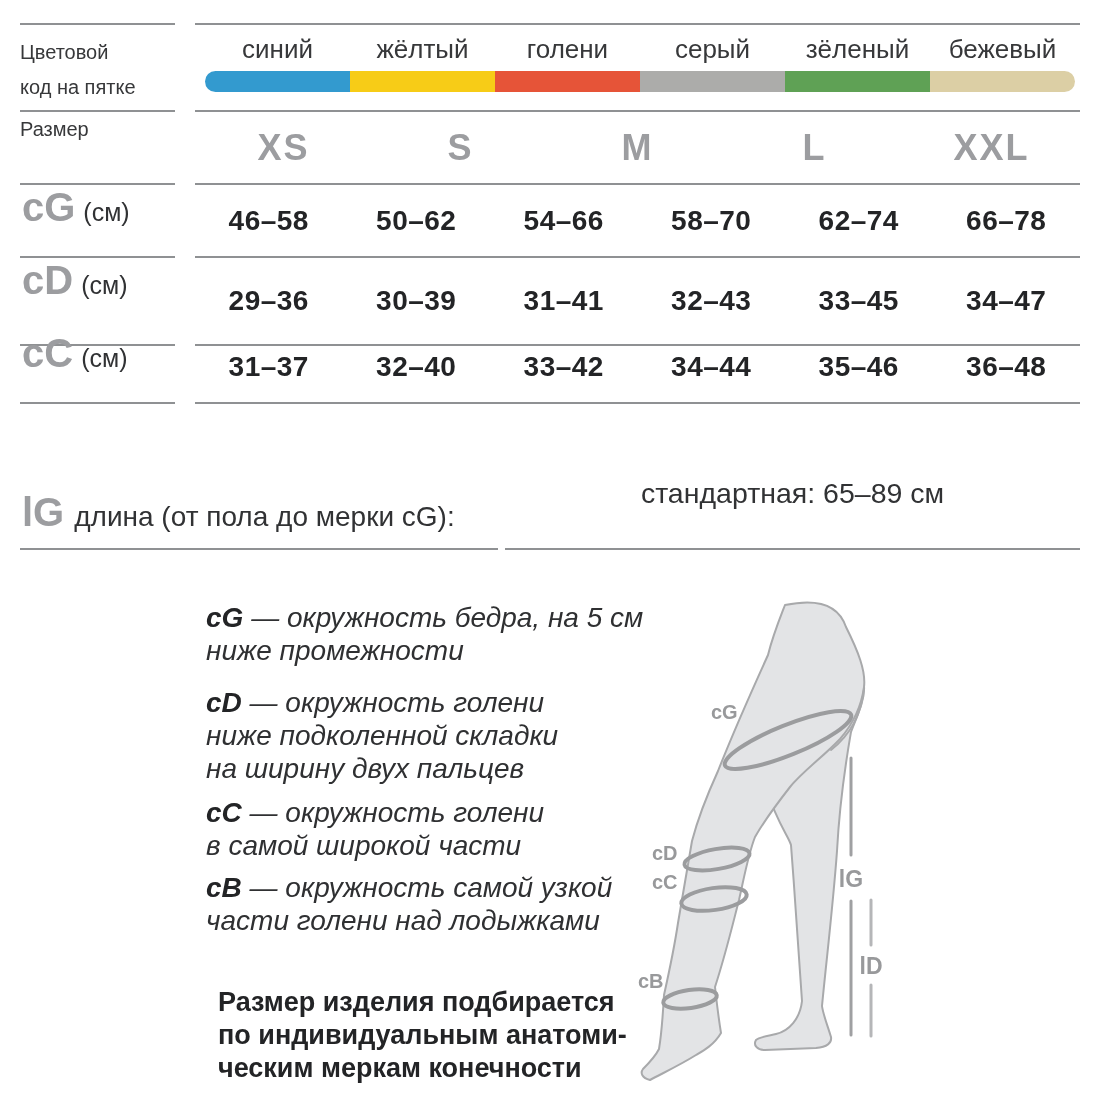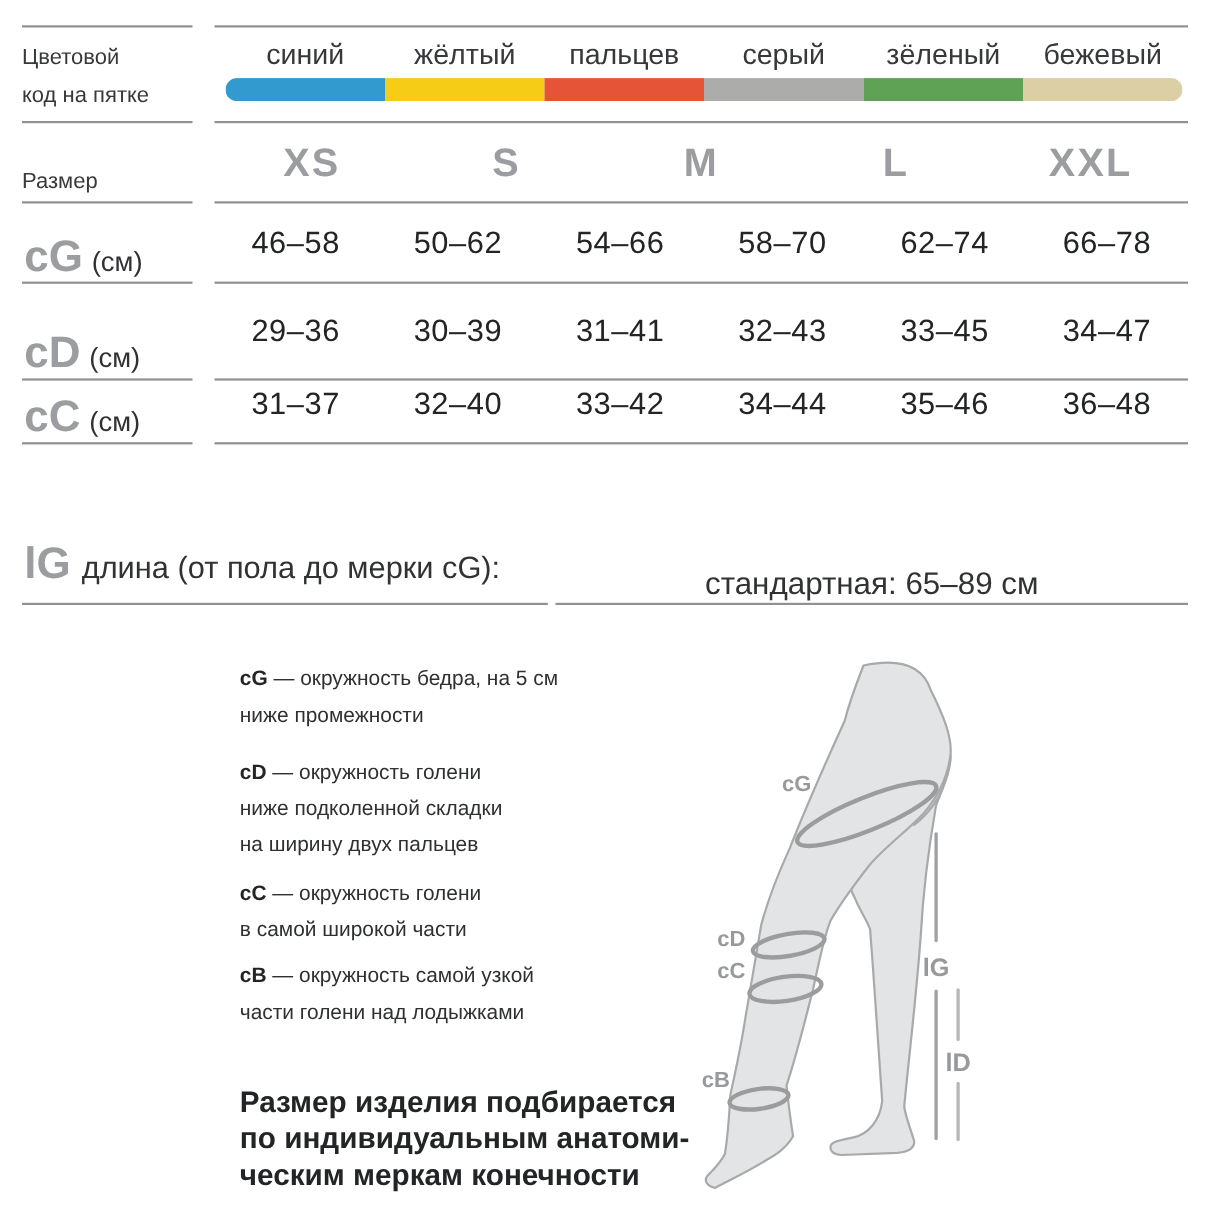--- a/index.html
+++ b/index.html
@@ -3,21 +3,21 @@
 <meta charset="utf-8">
 <style>
   html,body { margin:0; padding:0; background:#ffffff; }
   .page {
     position:relative; width:1100px; height:1100px; background:#ffffff;
     font-family:"Liberation Sans", sans-serif; color:#313234; overflow:hidden;
   }
 
   
   .rleft  { position:absolute; left:20px;  width:155px; box-sizing:border-box;
-            border-bottom:2px solid #8F9193; display:flex; align-items:flex-end; }
+            border-bottom:2px solid #8F9193; display:flex; align-items:flex-start; }
   .rtable { position:absolute; left:195px; width:885px; box-sizing:border-box;
             border-bottom:2px solid #8F9193; display:flex; align-items:center; }
   .rA  { top:23px;  height:89px; border-top:2px solid #8F9193; }
   .rB  { top:112px; height:73px; }
   .rC0 { top:185px; height:73px; }
   .rC1 { top:258px; height:88px; }
   .rC2 { top:331px; height:73px; }
   .rC3 { top:404px; height:73px; }
 
   .rleft.rA { align-items:flex-start; padding-top:10px; }
@@ -26,38 +26,38 @@
   .lbl { font-size:20px; line-height:35px; color:#37383A; white-space:pre-line; }
 
   .names { display:flex; margin-left:10px; width:870px; }
   .names .cell { line-height:30px; font-size:26px; color:#37383A; }
   .bar { margin-left:10px; margin-top:7px; width:870px; height:21px;
          display:flex; border-radius:11px; overflow:hidden; }
   .seg { flex:1; }
 
   .cell { flex:1; text-align:center; }
   .size { font-weight:bold; font-size:36px; color:#9C9DA0; letter-spacing:2px; }
-  .val  { font-weight:normal; font-size:28px; color:#232426; letter-spacing:0.5px; }
+  .val  { font-weight:bold; font-size:28px; color:#232426; letter-spacing:0.5px; }
 
   .labwrap { padding-left:2px; }
   .code { font-weight:bold; font-size:40px; color:#9C9DA0; }
   .unit { font-size:25px; color:#313234; margin-left:8px; }
 
   .rgleft  { position:absolute; left:20px;  top:477px; width:478px; height:73px;
              box-sizing:border-box; border-bottom:2px solid #8F9193;
              display:flex; align-items:center; }
   .rgright { position:absolute; left:505px; top:477px; width:575px; height:73px;
              box-sizing:border-box; border-bottom:2px solid #8F9193;
-             display:flex; align-items:flex-end; justify-content:center; }
+             display:flex; align-items:flex-start; justify-content:center; }
   .glabel { font-size:28px; color:#313234; margin-left:10px; }
   .gval   { font-size:28.5px; color:#313234; }
 
   
-  .litem { position:absolute; left:218px; width:440px; font-size:19px;
-           line-height:33px; color:#2F3032; }
+  .litem { position:absolute; left:206px; width:440px; font-size:28px;
+           line-height:33px; color:#2F3032;font-style:italic; }
   .lcode { font-weight:bold; color:#232426; }
   .ltext { white-space:pre-line; }
   .lnote { position:absolute; left:218px; top:986px; width:440px;
            font-weight:bold; font-size:27px; line-height:33px;
            white-space:pre-line; color:#232426; }
 
   
   .diagram { position:absolute; left:618px; top:593px; }
   .dlabel  { font-family:"Liberation Sans", sans-serif; font-weight:bold;
              font-size:20px; fill:#98999B; }
@@ -70,21 +70,21 @@
 <div class="page">
 
   <div class="rleft rA">
     <div class="lbl">Цветовой
 код на пятке</div>
   </div>
   <div class="rtable rA">
     <div class="names">
       <div class="cell">синий</div>
       <div class="cell">жёлтый</div>
-      <div class="cell">пальцев</div>
+      <div class="cell">голени</div>
       <div class="cell">серый</div>
       <div class="cell">зёленый</div>
       <div class="cell">бежевый</div>
     </div>
     <div class="bar">
       <div class="seg" style="background-color: rgb(51, 154, 207);"></div>
       <div class="seg" style="background-color: rgb(247, 204, 23);"></div>
       <div class="seg" style="background-color: rgb(230, 84, 56);"></div>
       <div class="seg" style="background-color: rgb(172, 172, 170);"></div>
       <div class="seg" style="background-color: rgb(95, 161, 85);"></div>

